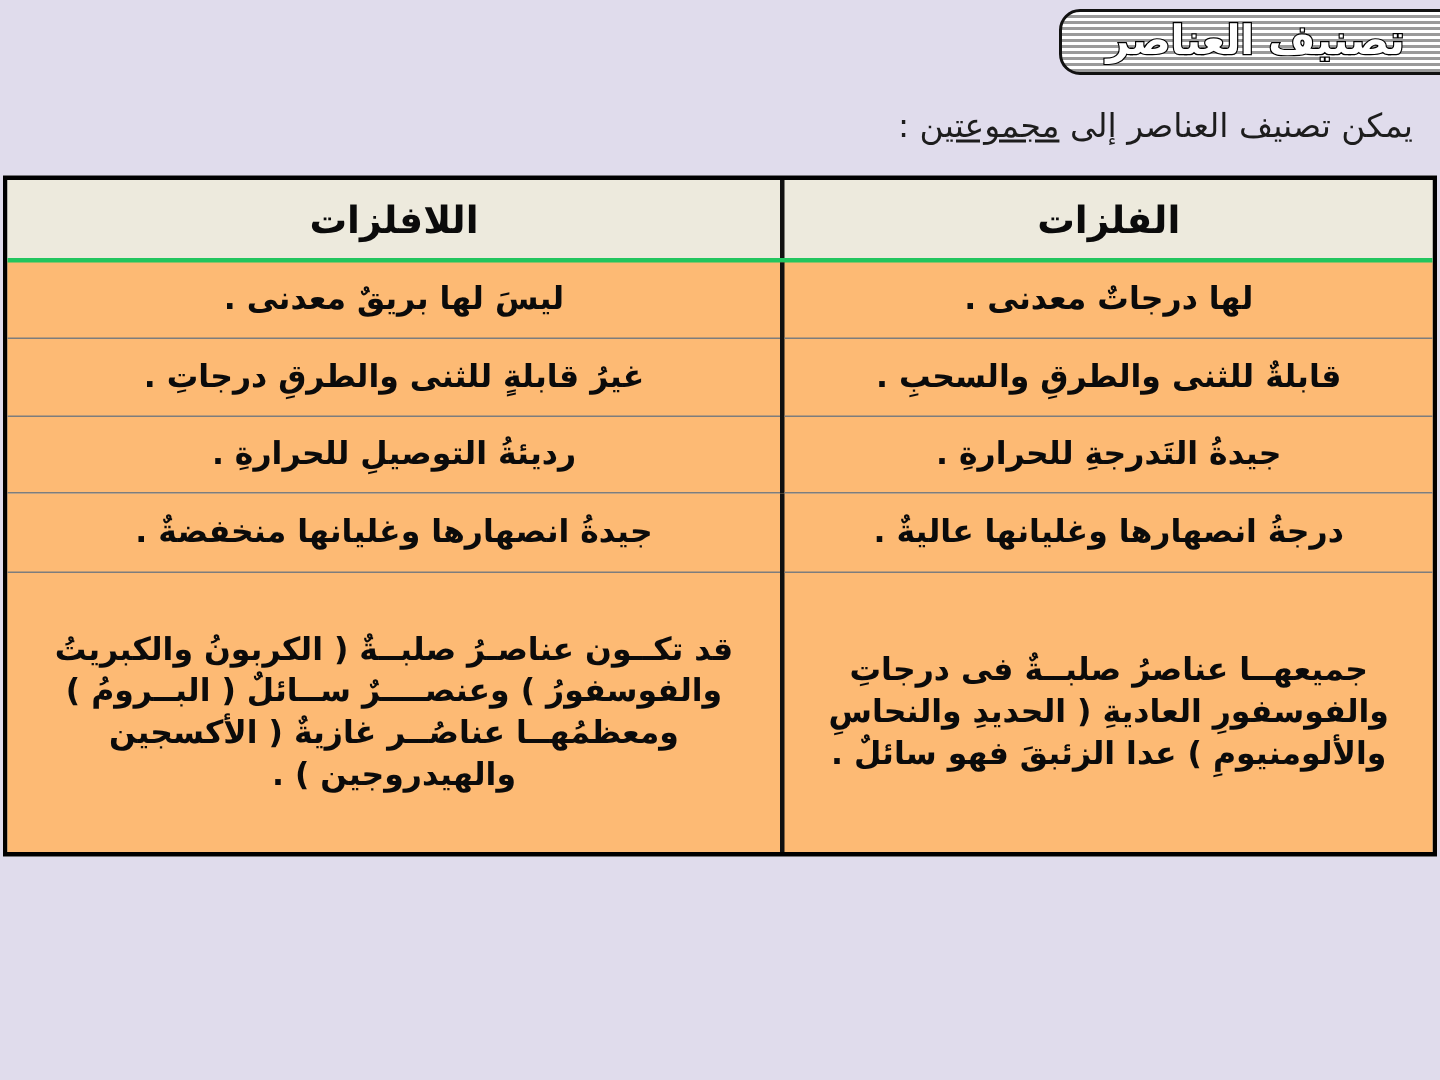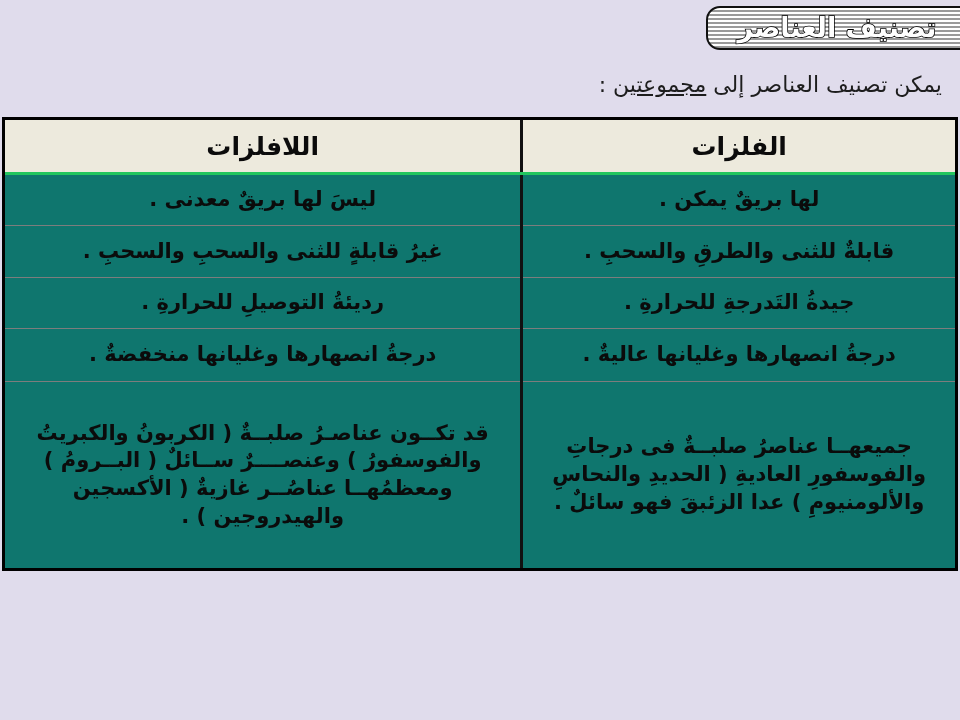--- a/index.html
+++ b/index.html
@@ -100,21 +100,21 @@
     border-left: none;
   }
   table.classify thead th {
     background: #edeadd;
     font-size: 25px;
     font-weight: bold;
     height: 44px;
     border-bottom: 3px solid #22c55e;
   }
   table.classify tbody td {
-    background: #0f766e;
+    background: #fdba74;
     font-size: 21px;
     font-weight: bold;
     line-height: 1.32;
     margin-left: 32px;
   }
   table.classify tbody tr:last-child td {
     border-bottom: none;
   }
 
   
@@ -149,34 +149,34 @@
       <col class="c-left">
     </colgroup>
     <thead>
       <tr>
         <th>الفلزات</th>
         <th>اللافلزات</th>
       </tr>
     </thead>
     <tbody>
       <tr class="r1">
-        <td>لها بريقٌ يمكن  .</td>
+        <td>لها درجاتٌ معدنى  .</td>
         <td>ليسَ لها بريقٌ معدنى  .</td>
       </tr>
       <tr class="r2">
         <td>قابلةٌ للثنى والطرقِ والسحبِ .</td>
-        <td>غيرُ قابلةٍ للثنى والسحبِ والسحبِ .</td>
+        <td>غيرُ قابلةٍ للثنى والطرقِ درجاتِ .</td>
       </tr>
       <tr class="r3">
         <td>جيدةُ التَدرجةِ للحرارةِ .</td>
         <td>رديئةُ التوصيلِ للحرارةِ .</td>
       </tr>
       <tr class="r5">
         <td>درجةُ انصهارها وغليانها عاليةٌ .</td>
-        <td>درجةُ انصهارها وغليانها منخفضةٌ .</td>
+        <td>جيدةُ انصهارها وغليانها منخفضةٌ .</td>
       </tr>
       <tr class="r6">
         <td class="justified">جميعهــا عناصرُ صلبــةٌ فى درجاتِ والفوسفورِ العاديةِ ( الحديدِ والنحاسِ والألومنيومِ ) عدا الزئبقَ فهو سائلٌ .</td>
         <td class="justified">قد تكــون عناصـرُ صلبــةٌ ( الكربونُ والكبريتُ والفوسفورُ ) وعنصــــرٌ ســائلٌ ( البــرومُ ) ومعظمُهــا عناصُــر غازيةٌ ( الأكسجين والهيدروجين ) .</td>
       </tr>
     </tbody>
   </table>
 </div>
 
 </body></html>

